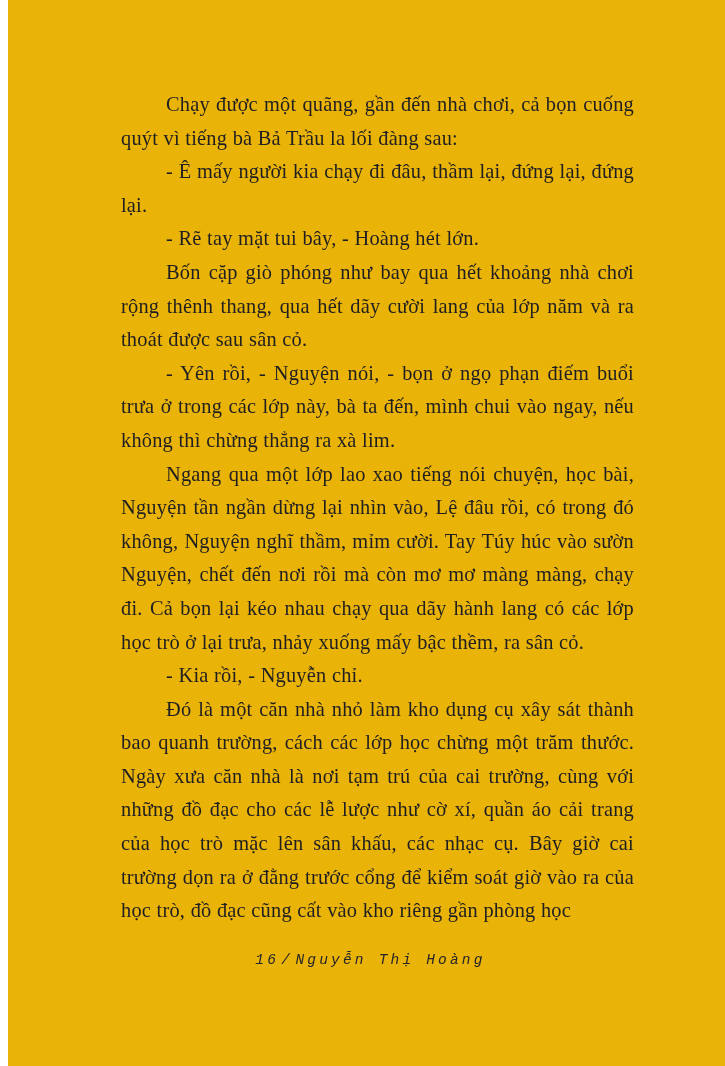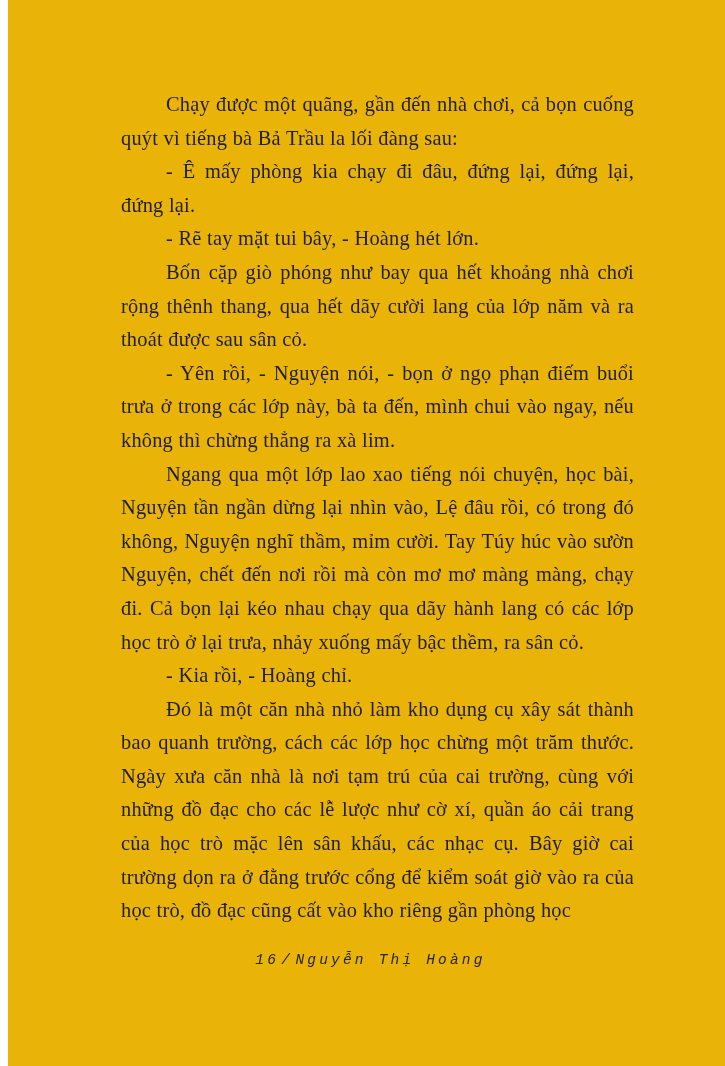--- a/index.html
+++ b/index.html
@@ -76,24 +76,24 @@
     font-style: italic;
   }
 </style>
 </head>
 <body>
 
 <div id="page">
 
   <div id="text-column">
     <p class="para">Chạy được một quãng, gần đến nhà chơi, cả bọn cuống quýt vì tiếng bà Bả Trầu la lối đàng sau:</p>
-    <p class="para">- Ê mấy phòng kia chạy đi đâu, đứng lại, đứng lại, đứng lại.</p>
+    <p class="para">- Ê mấy người kia chạy đi đâu, thầm lại, đứng lại, đứng lại.</p>
     <p class="para">- Rẽ tay mặt tui bây, - Hoàng hét lớn.</p>
     <p class="para">Bốn cặp giò phóng như bay qua hết khoảng nhà chơi rộng thênh thang, qua hết dãy cười lang của lớp năm và ra thoát được sau sân cỏ.</p>
     <p class="para">- Yên rồi, - Nguyện nói, - bọn ở ngọ phạn điếm buổi trưa ở trong các lớp này, bà ta đến, mình chui vào ngay, nếu không thì chừng thẳng ra xà lim.</p>
     <p class="para">Ngang qua một lớp lao xao tiếng nói chuyện, học bài, Nguyện tần ngần dừng lại nhìn vào, Lệ đâu rồi, có trong đó không, Nguyện nghĩ thầm, mỉm cười. Tay Túy húc vào sườn Nguyện, chết đến nơi rồi mà còn mơ mơ màng màng, chạy đi. Cả bọn lại kéo nhau chạy qua dãy hành lang có các lớp học trò ở lại trưa, nhảy xuống mấy bậc thềm, ra sân cỏ.</p>
-    <p class="para">- Kia rồi, - Hoàng chỉ.</p>
+    <p class="para">- Kia rồi, - Nguyễn chỉ.</p>
     <p class="para">Đó là một căn nhà nhỏ làm kho dụng cụ xây sát thành bao quanh trường, cách các lớp học chừng một trăm thước. Ngày xưa căn nhà là nơi tạm trú của cai trường, cùng với những đồ đạc cho các lễ lược như cờ xí, quần áo cải trang của học trò mặc lên sân khấu, các nhạc cụ. Bây giờ cai trường dọn ra ở đằng trước cổng để kiểm soát giờ vào ra của học trò, đồ đạc cũng cất vào kho riêng gần phòng học</p>
   </div>
 
   <div id="footer"><span class="pagenum">16</span><span class="sep">/</span><span class="author">Nguyễn Thị Hoàng</span></div>
 
 </div>
 
 </body></html>

